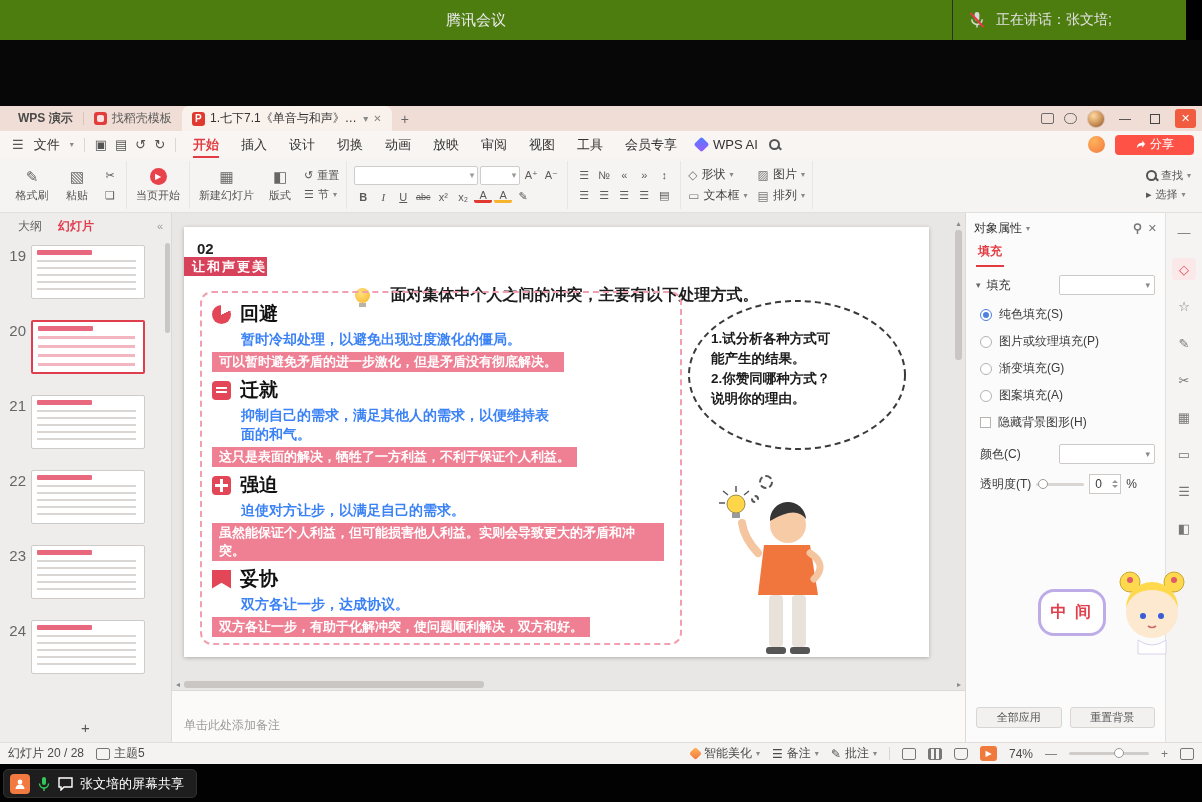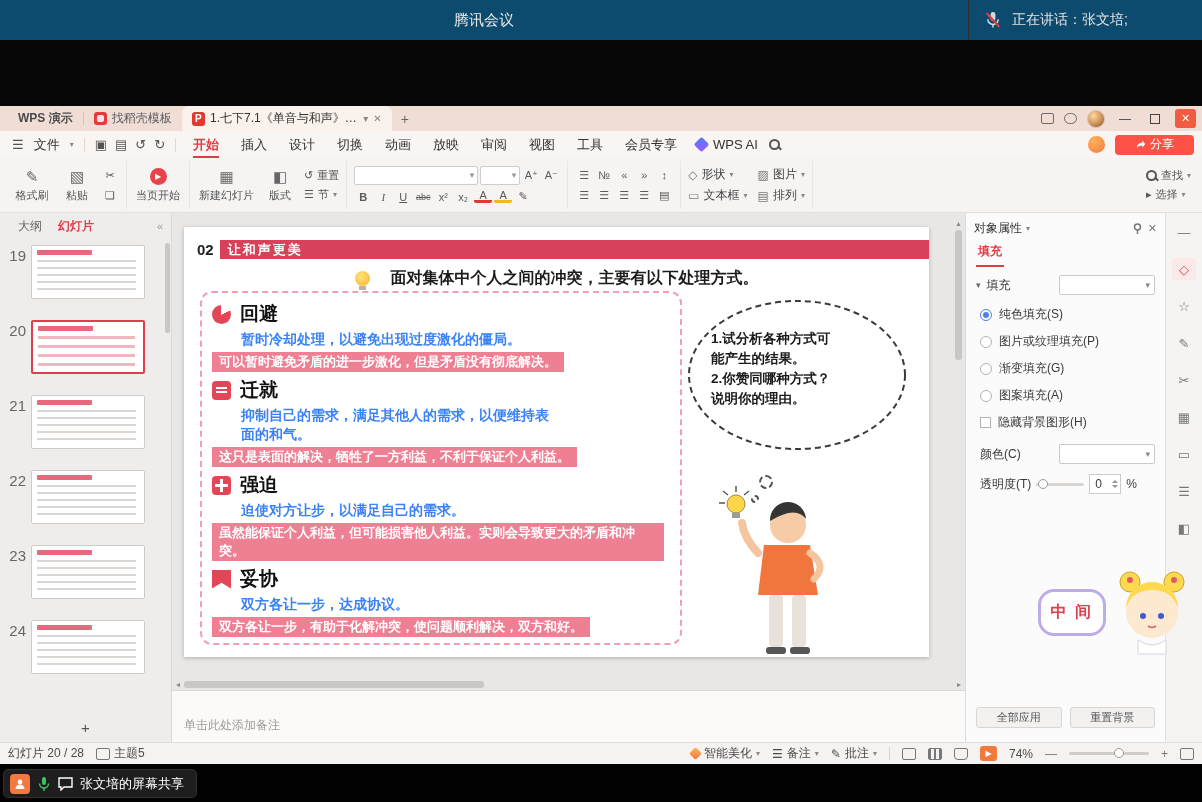--- a/index.html
+++ b/index.html
@@ -1,20 +1,20 @@
 <!DOCTYPE html>
 <html><head>
 <meta charset="utf-8">
 <style>
   * { margin:0; padding:0; box-sizing:border-box; }
   html,body { width:1202px; height:802px; overflow:hidden; }
   body { font-family:"Liberation Sans","DejaVu Sans",sans-serif; background:#000; position:relative; color:#333; }
 
   
-  .topbar { position:absolute; top:0; left:0; right:0; height:40px; background:#0c4a6e; }
+  .topbar { position:absolute; top:0; left:0; right:16px; height:40px; background:#4d7c0f; }
   .topbar-title { position:absolute; left:0; right:234px; top:0; height:40px; line-height:40px; text-align:center; color:#ececec; font-size:15px; }
   .topbar-right { position:absolute; right:0; top:0; width:234px; height:40px; border-left:1px solid #2d2d2d; display:flex; align-items:center; gap:9px; padding-left:14px; color:#e2e2e2; font-size:14px; }
   .gap { position:absolute; top:40px; left:0; right:0; height:66px; background:#070707; }
 
   
   .wps { position:absolute; top:106px; left:0; width:1202px; height:658px; background:#f6f4f3; font-size:12px; }
 
   
   .tabbar { height:25px; background:#f0ddd5; display:flex; align-items:center; padding-left:8px; position:relative; }
   .apptab { font-size:12px; color:#4a4a4a; font-weight:bold; padding:0 10px; }
@@ -95,21 +95,21 @@
   .canvas { flex:1; background:#e9e7e6; display:flex; flex-direction:column; position:relative; min-width:0; }
   .slide-region { height:466px; position:relative; }
   .vscroll { position:absolute; right:1px; top:6px; bottom:6px; width:11px; display:flex; flex-direction:column; align-items:center; font-size:8px; color:#888; }
   .vthumb { width:7px; height:130px; background:#c9c6c3; border-radius:3px; margin-top:2px; }
   .hscroll { height:11px; display:flex; align-items:center; font-size:8px; color:#888; background:#e9e7e6; padding:0 4px; gap:4px; }
   .hthumb { height:7px; flex:0 0 300px; background:#c9c6c3; border-radius:3px; }
   .notesbar { flex:1; background:#fbfaf9; border-top:1px solid #dcdad8; display:flex; align-items:flex-end; padding:0 0 8px 12px; color:#9a9a9a; font-size:12px; }
 
   
   .slide { width:745px; height:430px; background:#fff; margin:14px auto 0 12px; box-shadow:0 1px 4px rgba(0,0,0,.25); position:relative; }
-  .slide-head { display:flex; align-items:center; padding-top:13px; }
+  .slide-head { display:flex; align-items:flex-start; padding-top:13px;flex-direction:column; }
   .slide-badge { font-size:15px; font-weight:bold; color:#222; margin:0 6px 0 13px; }
   .slide-banner { flex:1; height:19px; background:#d8415a; color:#fff; font-size:13px; font-weight:bold; letter-spacing:2px; line-height:19px; padding-left:8px; }
   .slide-title-row { display:flex; align-items:center; justify-content:center; gap:21px; margin-top:9px; }
   .bulb { width:15px; height:15px; border-radius:50%; background:radial-gradient(circle at 40% 35%, #ffe27a, #f7b32b); position:relative; }
   .bulb::after { content:""; position:absolute; left:4px; bottom:-4px; width:7px; height:4px; background:#b9b2a6; }
   .slide-title { font-size:16px; font-weight:bold; color:#1c1c1c; }
   .dash-box { position:absolute; left:16px; top:64px; width:482px; height:354px; border:2px dashed #f2a0b1; border-radius:12px; padding:8px 10px 6px 10px; display:flex; flex-direction:column; justify-content:space-between; }
   .sec-head { display:flex; align-items:center; }
   .sec-ic { width:19px; height:19px; margin-right:9px; flex:none; }
   .ic-avoid { border-radius:50%; background:conic-gradient(#fff 0 65deg, #e34657 65deg 360deg); }

